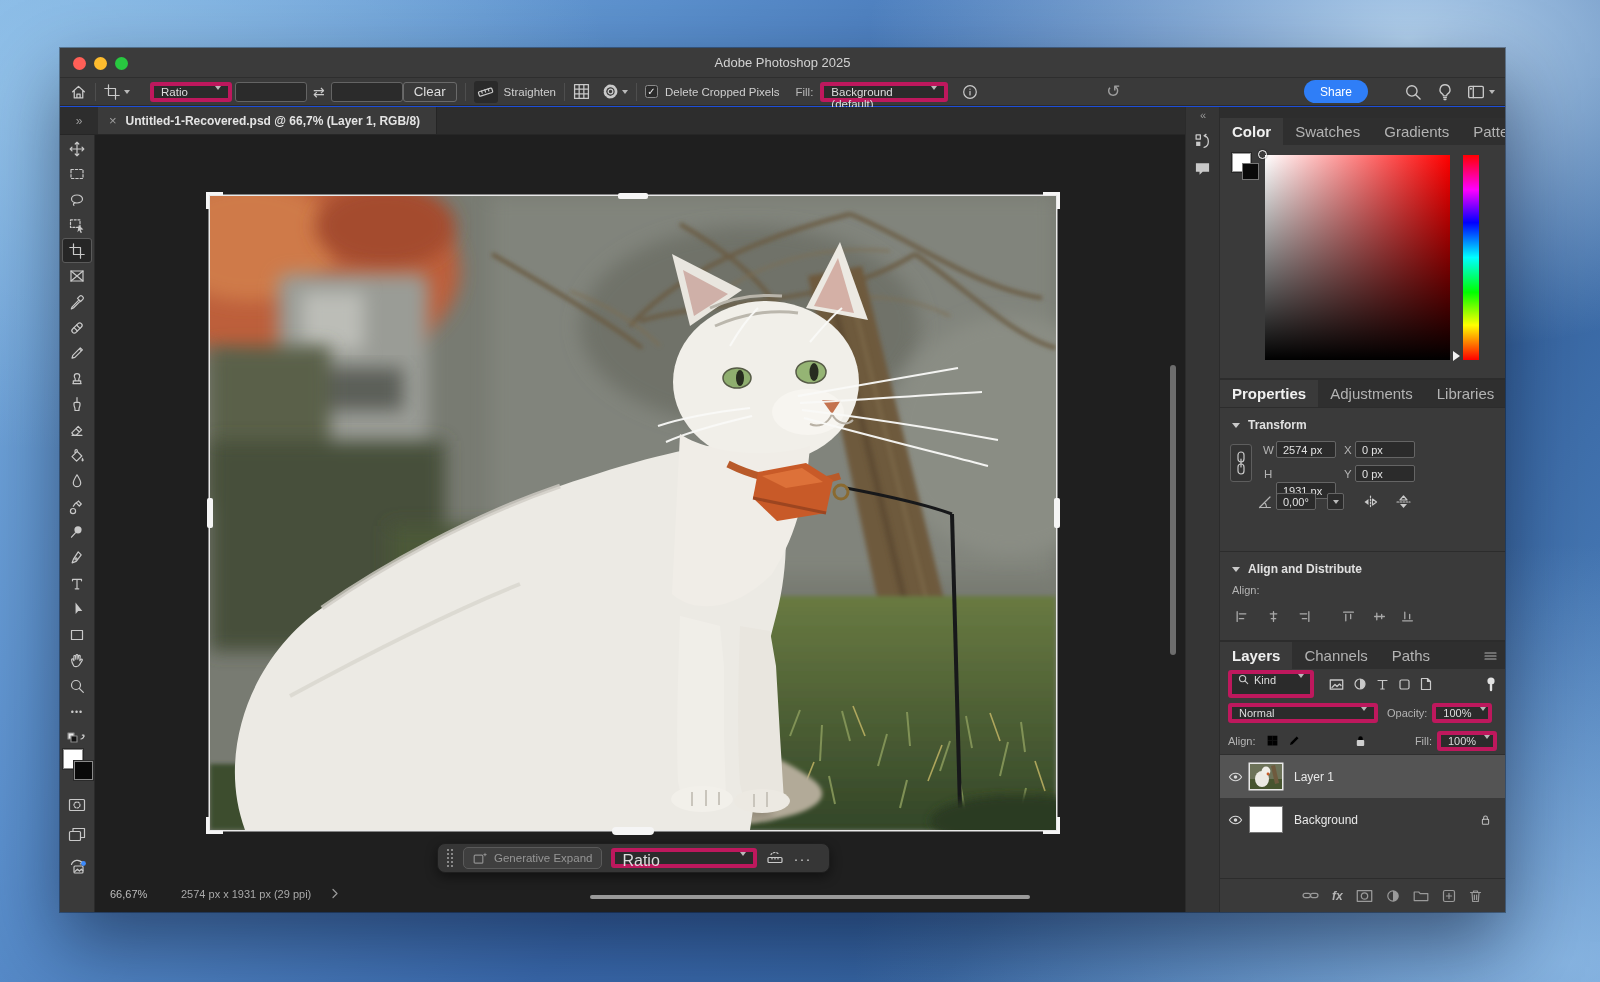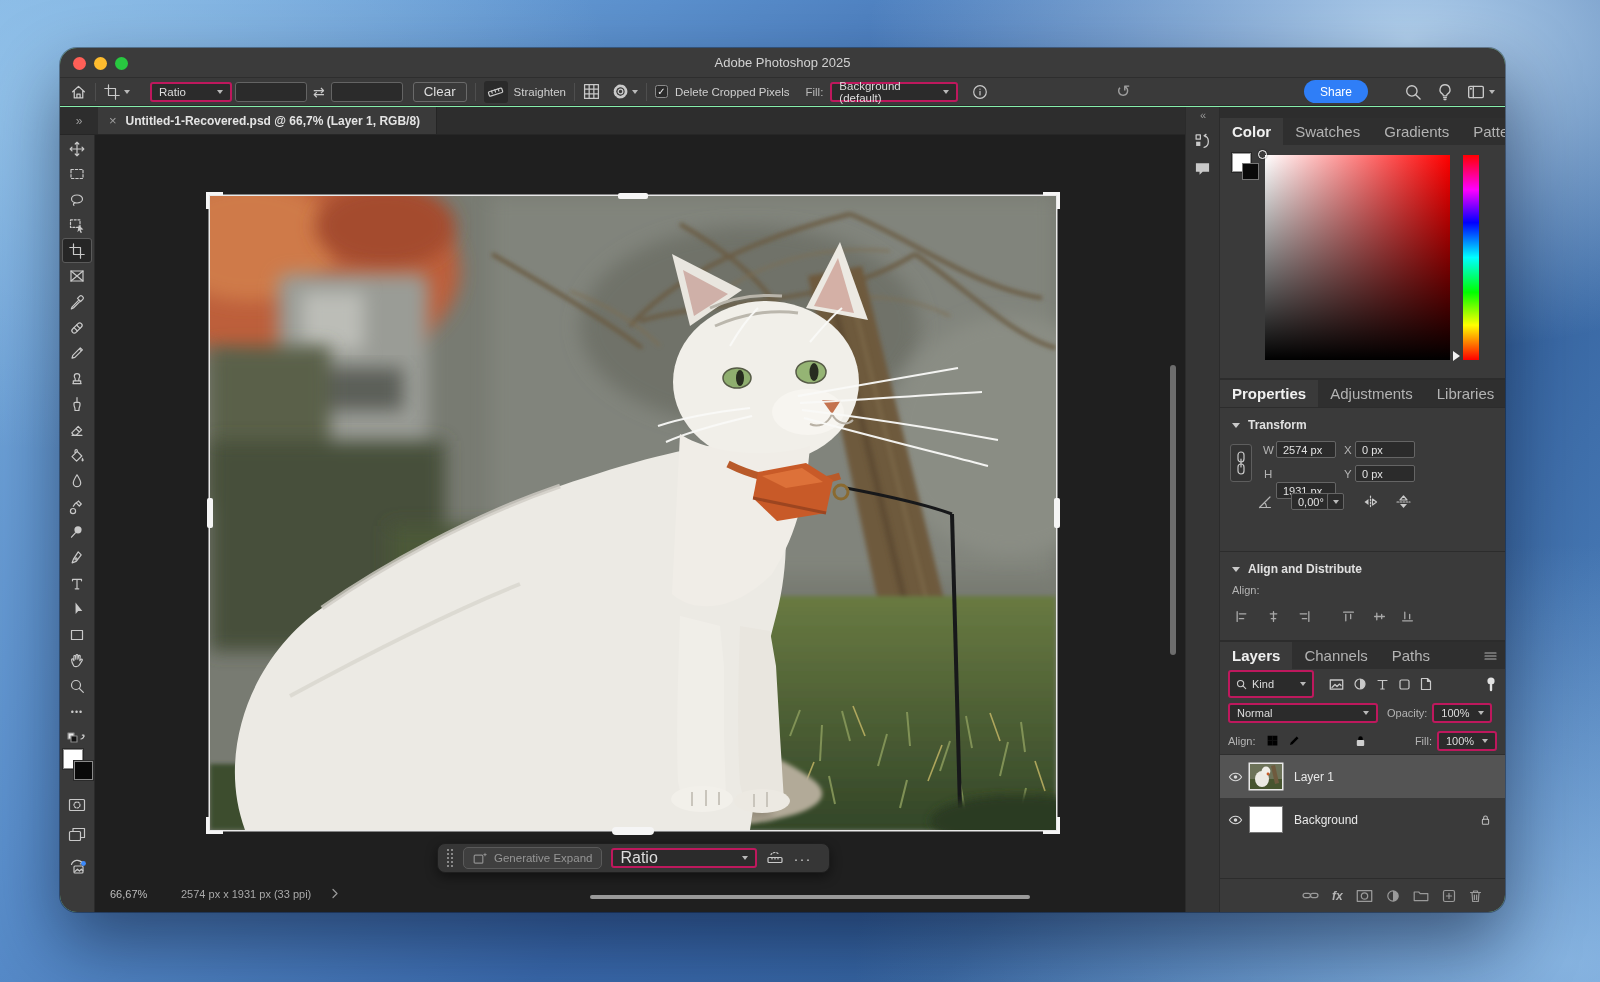--- a/index.html
+++ b/index.html
@@ -5,34 +5,34 @@
   *{box-sizing:border-box;margin:0;padding:0}
   html,body{width:1600px;height:982px;overflow:hidden}
   body{
     font-family:"Liberation Sans",sans-serif;
     background:
       radial-gradient(900px 520px at 88% 4%, rgba(200,228,250,.85), rgba(200,228,250,0) 60%),
       radial-gradient(1000px 640px at 4% 10%, rgba(160,205,240,.65), rgba(160,205,240,0) 55%),
       radial-gradient(1300px 760px at 98% 98%, rgba(170,210,245,.6), rgba(170,210,245,0) 55%),
       linear-gradient(128deg,#7cb0e0 0%,#5b90cd 28%,#3a69ac 55%,#35639f 72%,#5286c2 100%);
   }
-  #window{position:absolute;left:60px;top:48px;width:1445px;height:864px;background:#86efac;
-    border-radius:17px;overflow:hidden;box-shadow:0 30px 70px rgba(5,15,40,.5),0 0 0 1px rgba(0,0,0,.35)}
+  #window{position:absolute;left:60px;top:48px;width:1445px;height:864px;background:#1d4ed8;
+    border-radius:0;overflow:hidden;box-shadow:0 30px 70px rgba(5,15,40,.5),0 0 0 1px rgba(0,0,0,.35)}
   
   .titlebar{height:30px;background:#3b3b3b;border-bottom:1px solid #2e2e2e;display:flex;align-items:center;justify-content:center;position:relative}
   .lights{position:absolute;left:13px;top:9px;display:flex;gap:8px}
   .light{width:13px;height:13px;border-radius:50%}
   .title{font-size:13px;color:#d2d2d2}
   
   .optionsbar{height:28px;background:#3a3a3a;border-bottom:1px solid #2a2a2a;display:flex;align-items:center;padding:0 10px;font-size:11.5px;color:#cfcfcf}
   .sep{width:1px;height:18px;background:#4e4e4e;margin:0 8px;flex:none}
   .ic{display:inline-flex;align-items:center;justify-content:center;flex:none}
   .ic svg{stroke:#c9c9c9;fill:none;stroke-width:1.2;stroke-linecap:round;stroke-linejoin:round;display:block}
   .ic .f{fill:#c9c9c9;stroke:none}
-  .sel{height:20px;background:#2b2b2b;border:2px solid #be185d;border-radius:3px;display:flex;align-items:center;padding:0 7px;color:#ddd;gap:8px;flex:none}
+  .sel{height:20px;background:#2b2b2b;border:4px solid #be185d;border-radius:3px;display:flex;align-items:flex-start;padding:0 7px;color:#ddd;gap:8px;flex:none}
   .fld{height:20px;background:#2b2b2b;border:1px solid #646464;border-radius:3px;flex:none}
   .chv{width:0;height:0;border-left:3.5px solid transparent;border-right:3.5px solid transparent;border-top:4.5px solid #b9b9b9;flex:none}
   .btn{height:20px;border:1px solid #6a6a6a;border-radius:3px;display:flex;align-items:center;padding:0 10px;color:#ddd;flex:none}
   .tbox{width:24px;height:22px;border-radius:3px;background:#2a2a2a;display:flex;align-items:center;justify-content:center;flex:none}
   .cb{width:13px;height:13px;border:1px solid #8a8a8a;border-radius:2.5px;background:#2b2b2b;color:#f0f0f0;font-size:10px;line-height:11px;text-align:center;flex:none}
   .share{background:#2f7ef7;color:#fff;border:none;border-radius:13px;height:23px;padding:0 16px;font-size:12px;display:flex;align-items:center;flex:none;font-family:inherit}
   .glyph{color:#c9c9c9;flex:none}
   
   .mainrow{position:absolute;top:59px;left:0;right:0;bottom:0;display:flex}
   .leftzone{width:1125px;display:flex;flex-direction:column;flex:none}
@@ -129,21 +129,21 @@
         </svg>
       </span>
     <span class="chv"></span>
     <div class="sel" style="width:82px;margin-left:20px">
       <span>Ratio</span>
       <span class="chv" style="margin-left:auto"></span>
     </div>
     <div class="fld" style="width:72px;margin-left:3px"></div>
     <span class="glyph" style="font-size:14px;margin:0 6px">⇄</span>
     <div class="fld" style="width:72px"></div>
-    <button class="btn" style="margin-left:10px;background:transparent">Clear</button>
+    <button class="btn" style="background:transparent">Clear</button>
     <span class="sep"></span>
     <span class="tbox">
         <span class="ic">
           <svg width="17" height="15" viewBox="0 0 17 15">
             <g transform="rotate(-18 8 8)">
               <rect x="1.5" y="6" width="14" height="4.6" rx="1"></rect>
               <path d="M5 6v2.2M8.5 6v2.2M12 6v2.2"></path>
             </g>
           </svg>
         </span>
@@ -579,21 +579,21 @@
             <span class="ic">
                 <svg width="18" height="15" viewBox="0 0 18 15">
                   <rect x="2" y="6.5" width="14" height="5" rx="1"></rect>
                   <path d="M6 6.5v2.3M9 6.5v2.3M12 6.5v2.3M5 3.5a5 5 0 018 0" stroke-dasharray="1.4 1.6"></path>
                 </svg>
               </span>
             <span class="glyph" style="font-size:15px;letter-spacing:1px">···</span>
           </div>
 
           <span class="statustext" style="left:15px;top:753px">66,67%</span>
-          <span class="statustext" style="left:86px;top:753px;color:#a9a9a9">2574 px x 1931 px (33 ppi)</span>
+          <span class="statustext" style="left:86px;top:753px;color:#a9a9a9">2574 px x 1931 px (29 ppi)</span>
           <span class="ic" style="position:absolute;left:236px;top:753px">
               <svg width="8" height="11" viewBox="0 0 8 11">
                 <path d="M2 1.5l4 4-4 4" stroke="#9a9a9a"></path>
               </svg>
             </span>
           <span class="vscroll"></span>
           <span class="hscroll"></span>
         </div>
       </div>
     </div>
@@ -673,21 +673,21 @@
         <span class="pfld" style="position:absolute;left:135px;top:5px;width:60px">0 px</span>
         <span class="plabel" style="position:absolute;left:44px;top:32px">H</span>
         <span class="pfld" style="position:absolute;left:56px;top:46px;width:60px">1931 px</span>
         <span class="plabel" style="position:absolute;left:124px;top:32px">Y</span>
         <span class="pfld" style="position:absolute;left:135px;top:29px;width:60px">0 px</span>
         <span class="ic" style="position:absolute;left:38px;top:60px">
             <svg width="14" height="13" viewBox="0 0 14 13">
               <path d="M1.5 11.5L12 1M1.5 11.5h11M8.6 11.5a7 7 0 00-2-5" stroke="#b5b5b5"></path>
             </svg>
           </span>
-        <span class="pfld" style="position:absolute;left:71px;top:57px;width:40px">0,00°</span>
+        <span class="pfld" style="position:absolute;left:56px;top:57px;width:40px">0,00°</span>
         <span class="pfld" style="position:absolute;left:107px;top:57px;width:17px;justify-content:center">
             <span class="chv"></span>
           </span>
         <span class="ic" style="position:absolute;left:143px;top:59px">
             <svg width="15" height="14" viewBox="0 0 15 14">
               <path d="M7.5 1v12" stroke-dasharray="1.6 1.4"></path>
               <path class="f" d="M5.5 4L1.5 7l4 3z"></path>
               <path d="M9.5 4l4 3-4 3z"></path>
             </svg>
           </span>

